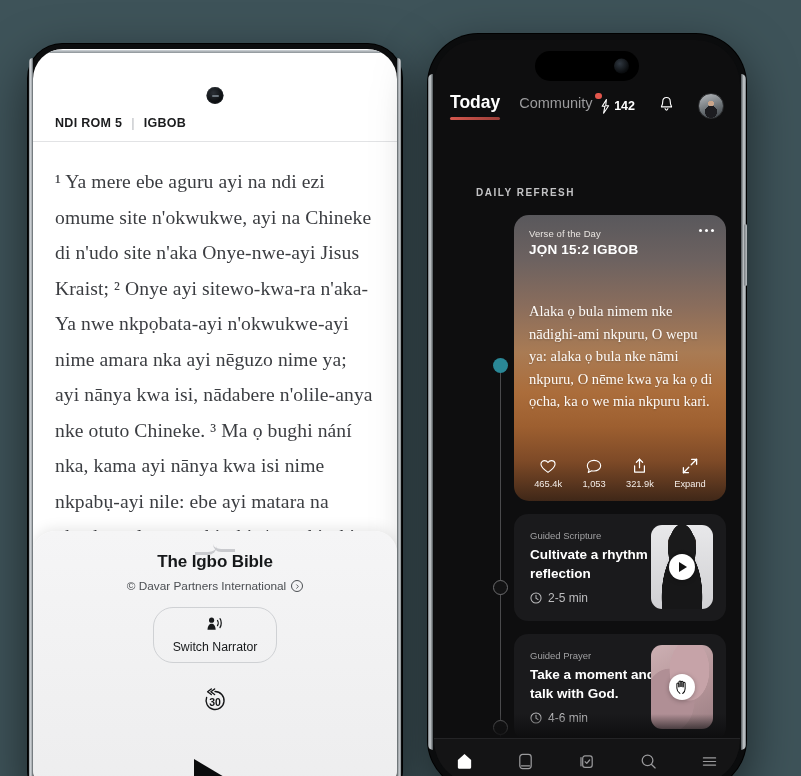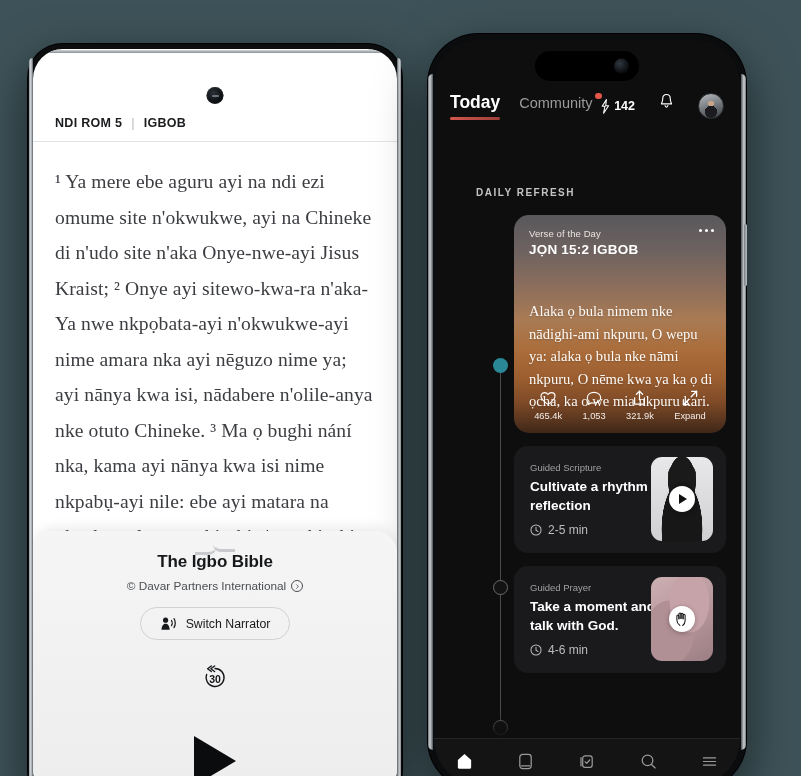--- a/index.html
+++ b/index.html
@@ -133,20 +133,21 @@
     width: 12px; height: 12px; border-radius: 50%;
     border: 1.2px solid #4b4e52;
     display: inline-flex; align-items: center; justify-content: center;
   }
   .narrator-btn {
     margin: 14px auto 0; display: flex; align-items: center; gap: 9px;
     padding: 8px 19px; border: 1.2px solid #cfd1d4; border-radius: 20px;
     width: fit-content; background: transparent;
     font-size: 12.3px; font-weight: 500; color: #17191b;
     cursor: pointer;
+    flex-direction: column;
   }
   .transport {
     display: flex; align-items: center; justify-content: center;
     gap: 44px; margin-top: 22px; flex-direction: column;
   }
   .skip {
     position: relative; width: 30px; height: 30px;
     display: flex; align-items: center; justify-content: center;
     font-size: 10.5px; font-weight: 600; color: #131416;
     cursor: pointer;
@@ -218,21 +219,21 @@
     background: linear-gradient(to right,#d4574d,#9c3f39);
   }
   .tab-community {
     font-size: 14.5px; font-weight: 500; color: #9b9b9d;
     margin-left: 19px; position: relative; padding-bottom: 7px; cursor: pointer;
   }
   .tab-dot {
     position: absolute; right: -9px; top: -2px;
     width: 6.5px; height: 6.5px; border-radius: 50%; background: #e2564c;
   }
-  .nav-right { margin-left: auto; display: flex; gap: 24px; }
+  .nav-right { margin-left: auto; display: flex; align-items: center; gap: 24px; }
   .streak { display: flex; align-items: center; gap: 3px; color: #fff;
     font-size: 12.5px; font-weight: 700; cursor: pointer; }
   .avatar {
     width: 26px; height: 26px; border-radius: 50%;
     background:
       radial-gradient(circle at 50% 74%, #1c1c20 0 28%, transparent 29%),
       radial-gradient(circle at 50% 40%, #c9a489 0 15%, transparent 16%),
       linear-gradient(160deg,#b9bcc0,#6e7478 55%,#3a3f44);
     border: 1px solid #2a2b2d; cursor: pointer;
   }
@@ -253,21 +254,21 @@
   .tl-dot {
     position: absolute; left: 0; width: 15px; height: 15px; border-radius: 50%;
   }
   .tl-dot.filled { background: #2a8796; top: 0; }
   .tl-dot.hollow { border: 1.4px solid #6b6b6d; background: #131314; }
 
   .feed { position: absolute; left: 80px; right: 14px; top: 175px; z-index: 10; }
 
   .votd-card {
     position: relative; border-radius: 15px; overflow: hidden;
-    height: 218px;
+    height: 286px;
     background:
       linear-gradient(to bottom,
         #59585c 0%, #6d6260 16%, #8a6d5c 32%,
         #a97b54 48%, #ab6d3b 62%, #9d5f30 74%,
         #7e4a27 86%, #3f2718 100%);
   }
   .votd-eyebrow {
     position: absolute; left: 15px; top: 13px;
     font-size: 9.5px; color: #e8e4e0; letter-spacing: .1px;
   }

